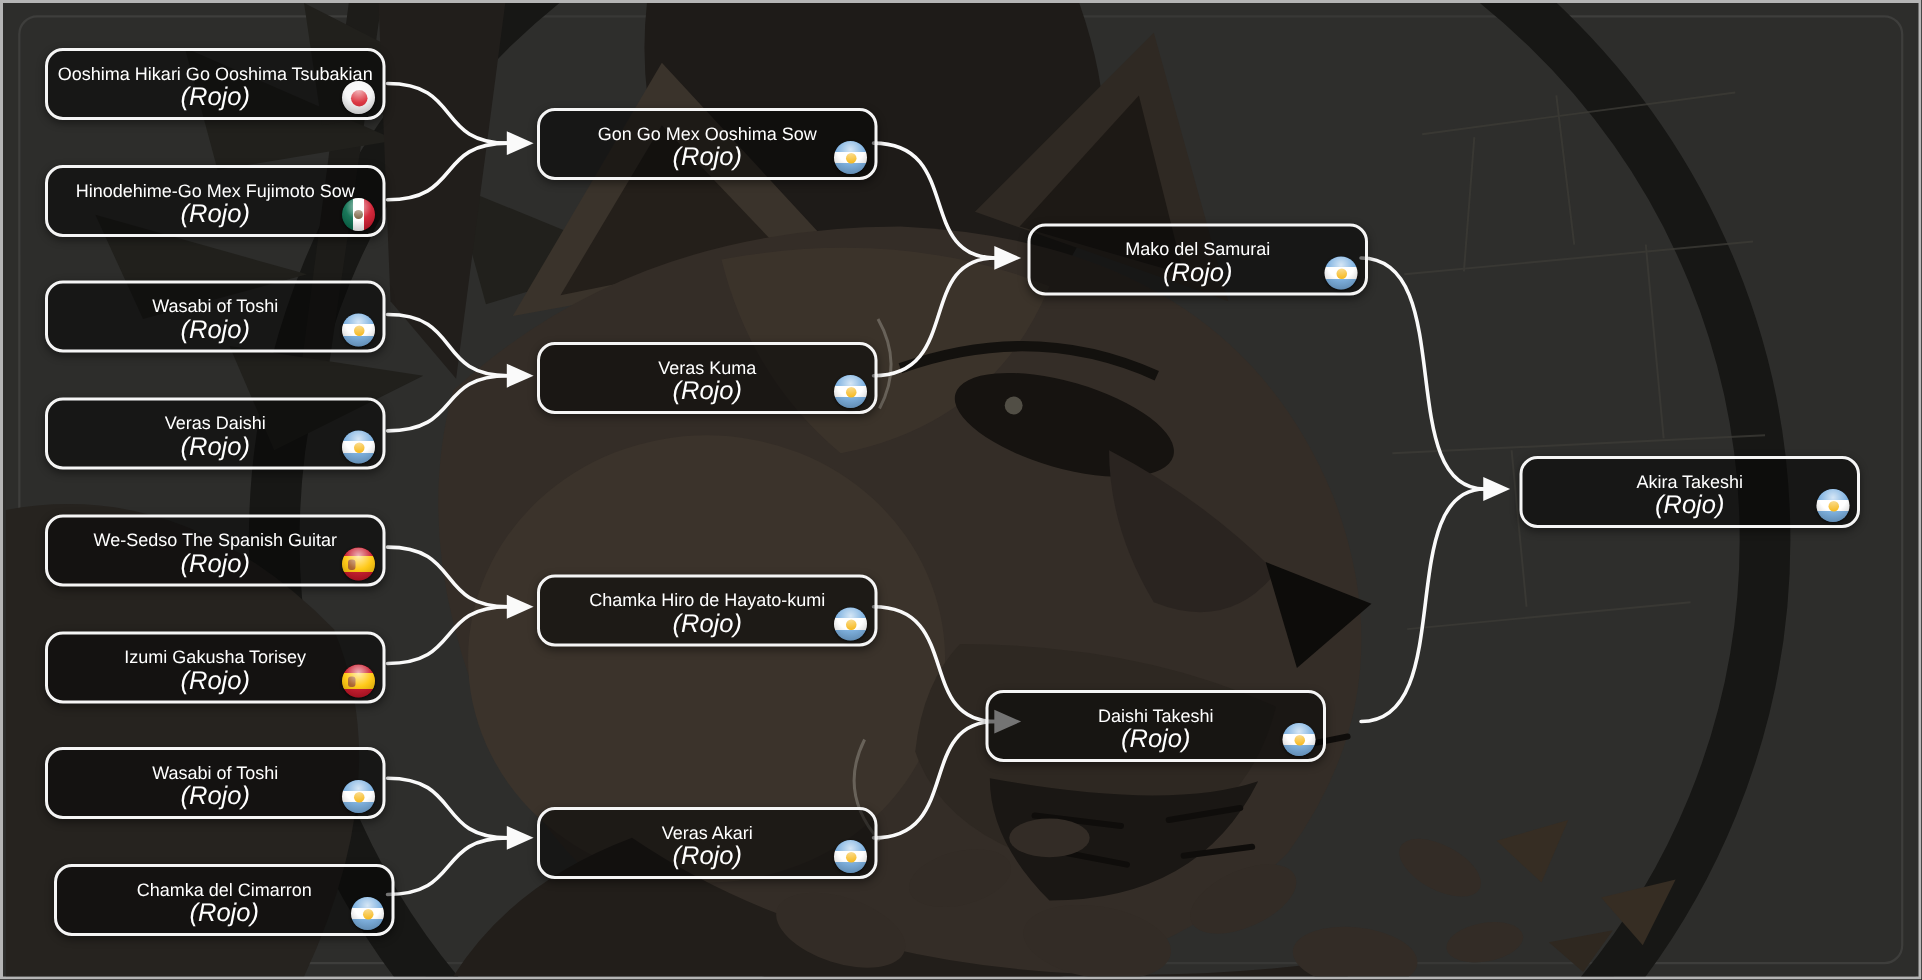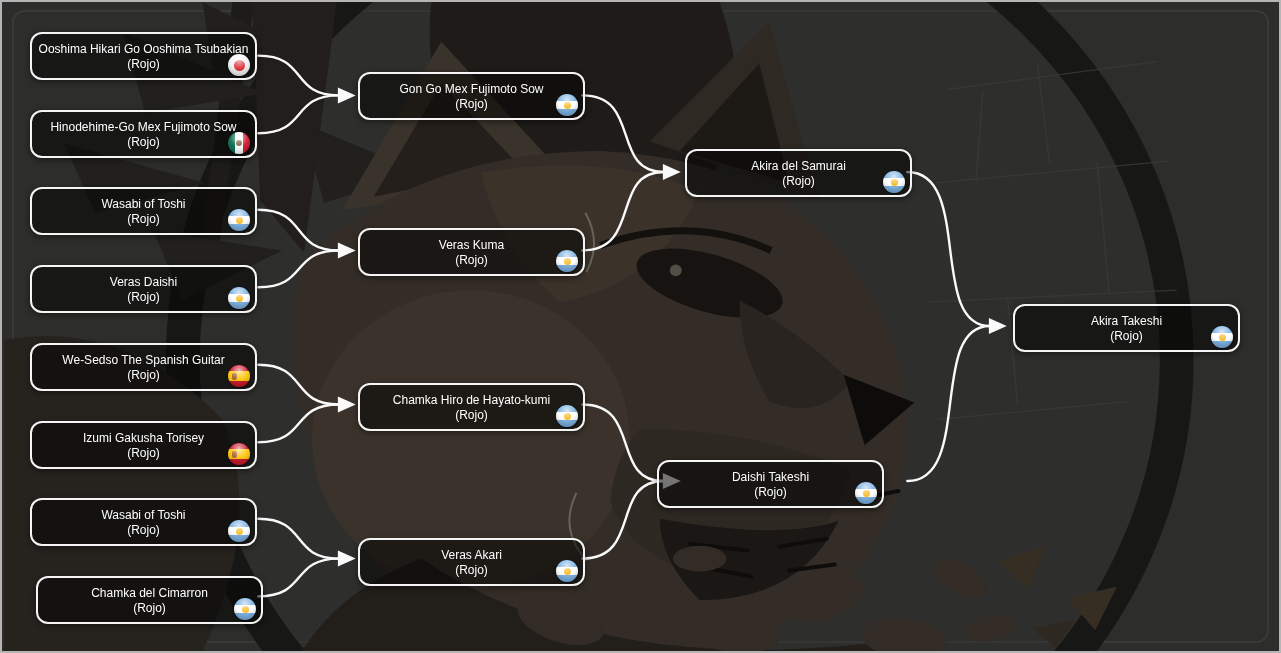--- a/index.html
+++ b/index.html
@@ -21,21 +21,21 @@
     border:2px solid #f5f5f5;
     border-radius:12px;
     background:rgba(6,6,6,0.55);
     color:#ffffff;
     display:flex;flex-direction:column;justify-content:center;align-items:center;
     text-align:center;
     box-shadow:0 2px 6px rgba(0,0,0,.45);
     cursor:pointer;
   }
   .node-name{font-size:12px;line-height:16px;white-space:nowrap;}
-  .node-variety{font-size:12px;line-height:15px;}
+  .node-variety{font-size:17px;line-height:15px;font-style:italic;}
   .flag{
     position:absolute;right:5px;bottom:2px;
     width:22px;height:22px;border-radius:50%;
     overflow:hidden;box-shadow:0 1px 2px rgba(0,0,0,.6);
   }
   .flag::after{
     content:"";position:absolute;inset:0;border-radius:50%;
     background:radial-gradient(circle at 50% 26%, rgba(255,255,255,.7), rgba(255,255,255,.10) 45%, rgba(0,0,0,.28) 100%);
   }
   .flag::before{content:"";position:absolute;}
@@ -194,42 +194,42 @@
     <div class="node-variety">(Rojo)</div>
     <span class="flag" data-flag="argentina"></span>
   </div>
   <div class="node" style="left:34px;top:574px">
     <div class="node-name">Chamka del Cimarron</div>
     <div class="node-variety">(Rojo)</div>
     <span class="flag" data-flag="argentina"></span>
   </div>
 
   <div class="node" style="left:356px;top:70px">
-    <div class="node-name">Gon Go Mex Fujimoto Sow</div>
+    <div class="node-name">Gon Go Mex Ooshima Sow</div>
     <div class="node-variety">(Rojo)</div>
     <span class="flag" data-flag="argentina"></span>
   </div>
   <div class="node" style="left:356px;top:226px">
     <div class="node-name">Veras Kuma</div>
     <div class="node-variety">(Rojo)</div>
     <span class="flag" data-flag="argentina"></span>
   </div>
   <div class="node" style="left:356px;top:381px">
     <div class="node-name">Chamka Hiro de Hayato-kumi</div>
     <div class="node-variety">(Rojo)</div>
     <span class="flag" data-flag="argentina"></span>
   </div>
   <div class="node" style="left:356px;top:536px">
     <div class="node-name">Veras Akari</div>
     <div class="node-variety">(Rojo)</div>
     <span class="flag" data-flag="argentina"></span>
   </div>
 
   <div class="node" style="left:683px;top:147px">
-    <div class="node-name">Akira del Samurai</div>
+    <div class="node-name">Mako del Samurai</div>
     <div class="node-variety">(Rojo)</div>
     <span class="flag" data-flag="argentina"></span>
   </div>
   <div class="node" style="left:655px;top:458px">
     <div class="node-name">Daishi Takeshi</div>
     <div class="node-variety">(Rojo)</div>
     <span class="flag" data-flag="argentina"></span>
   </div>
 
   <div class="node" style="left:1011px;top:302px">

